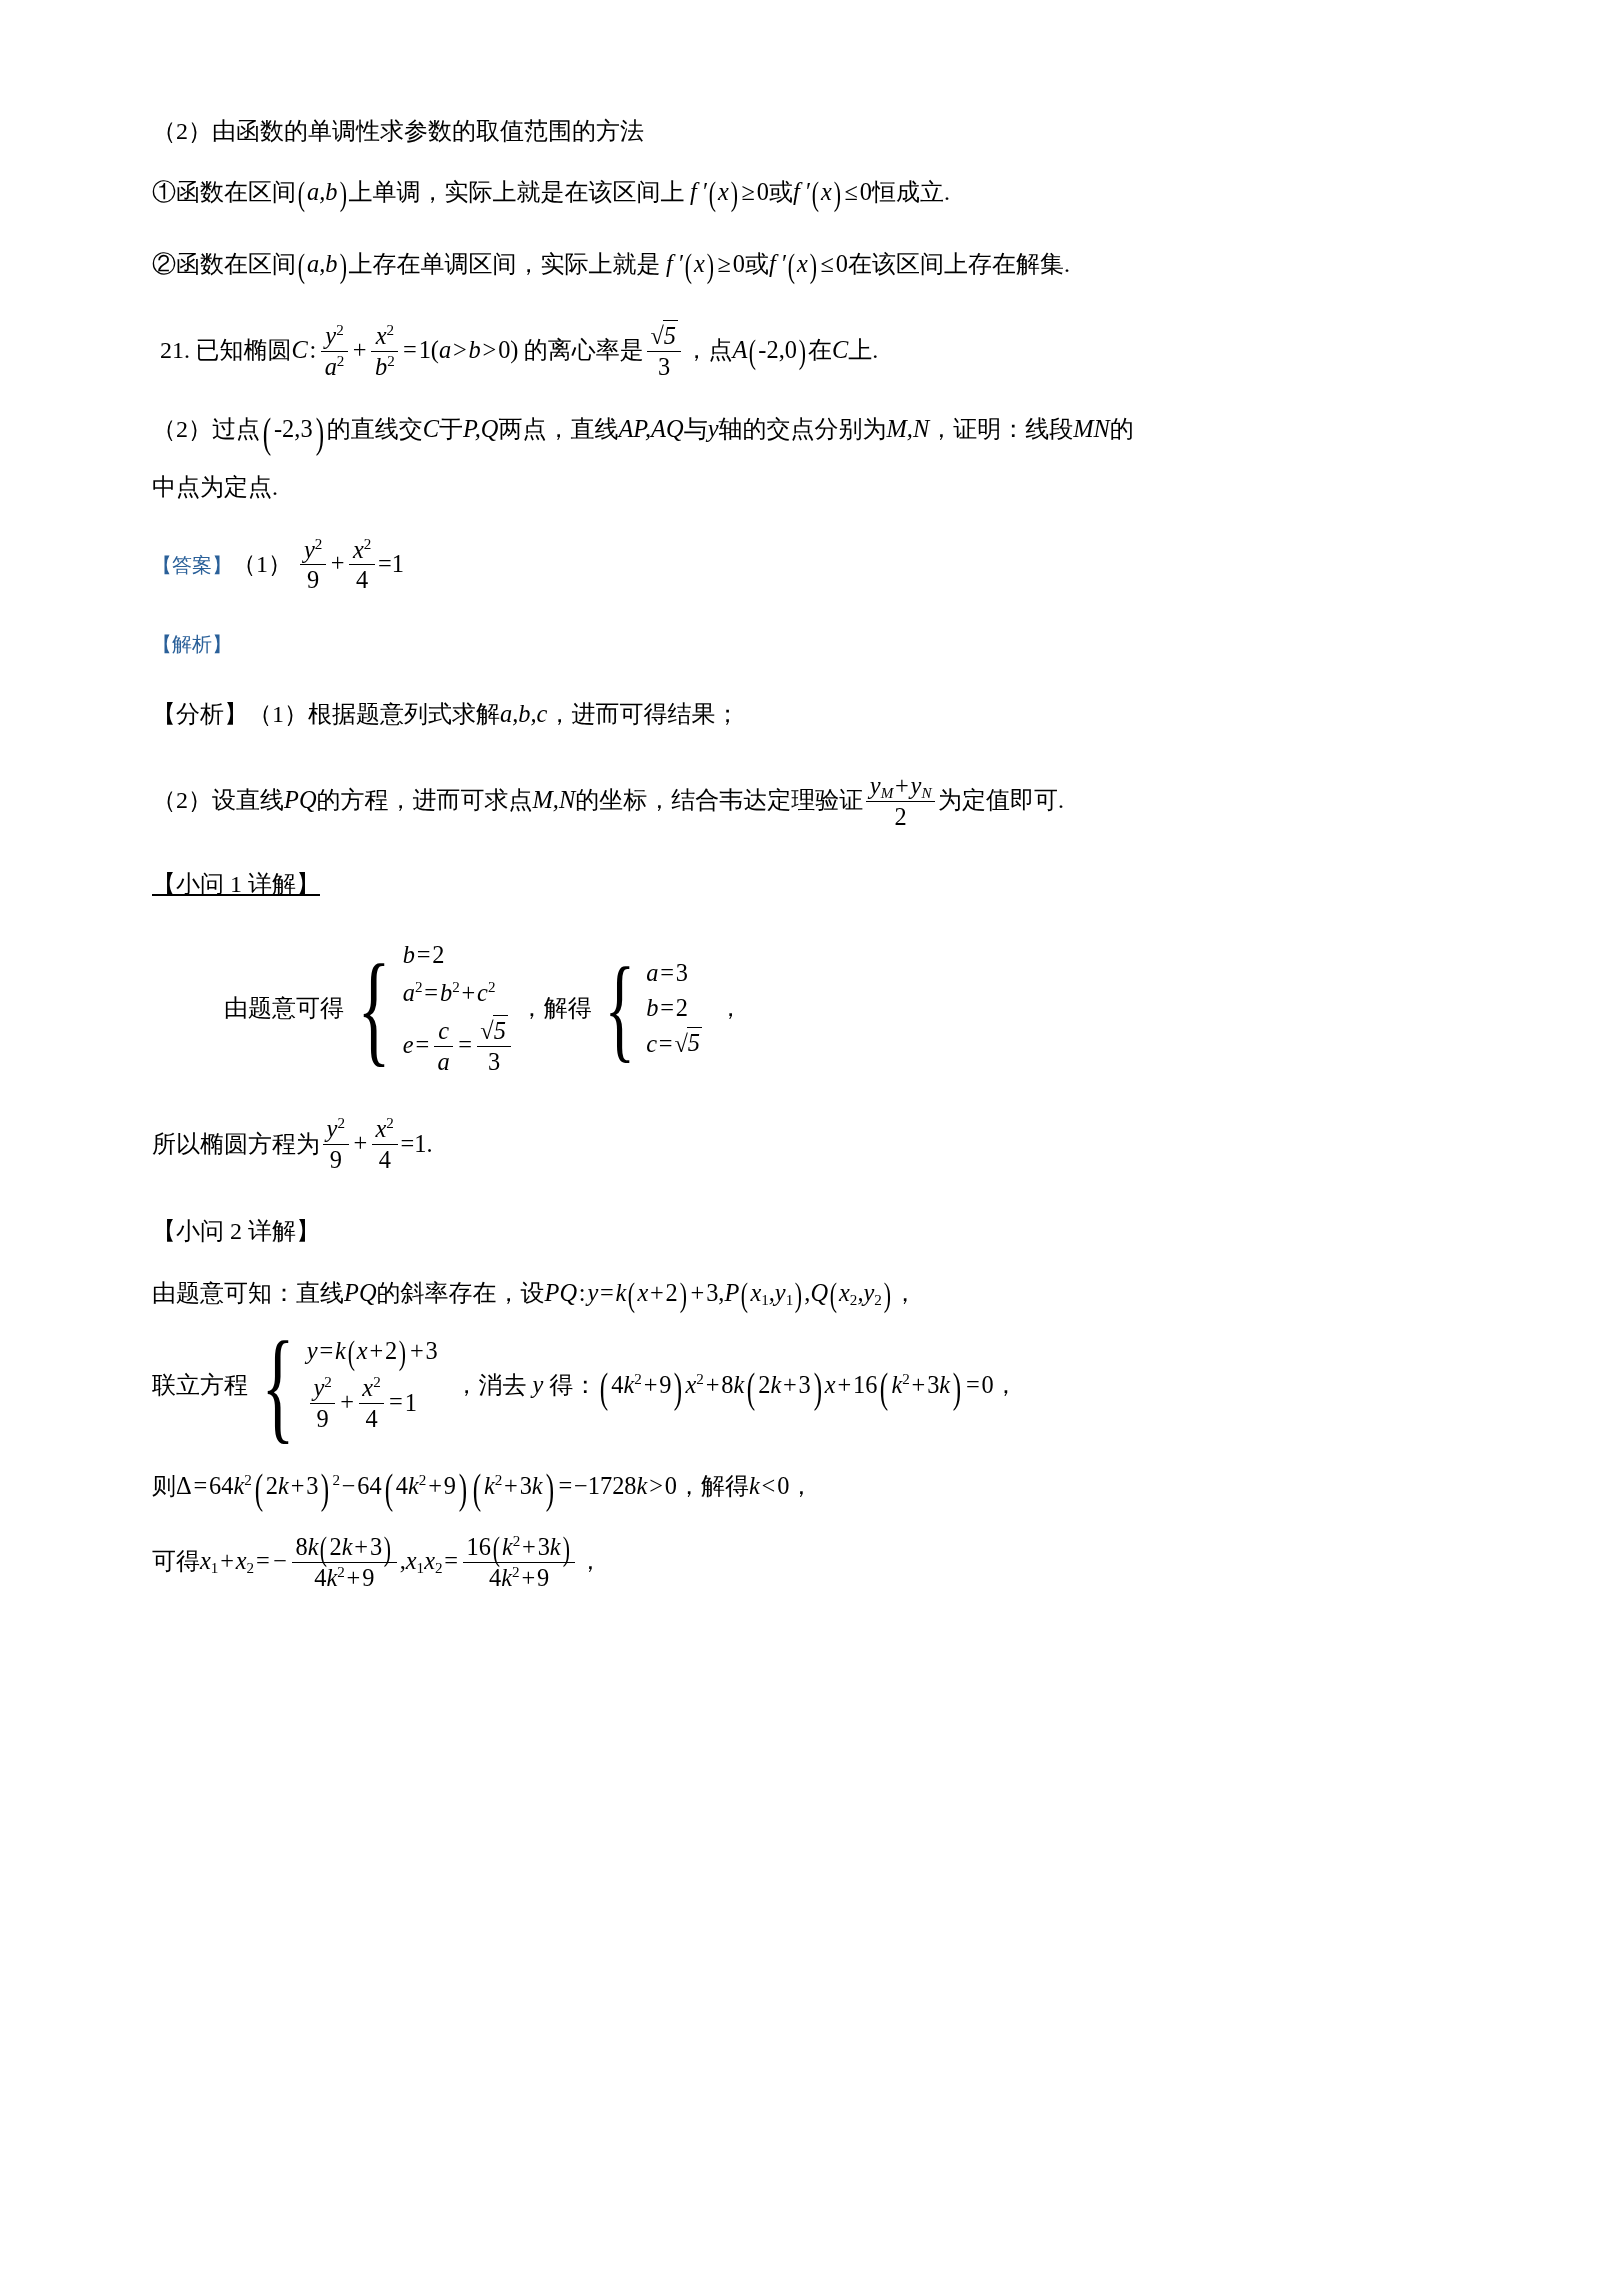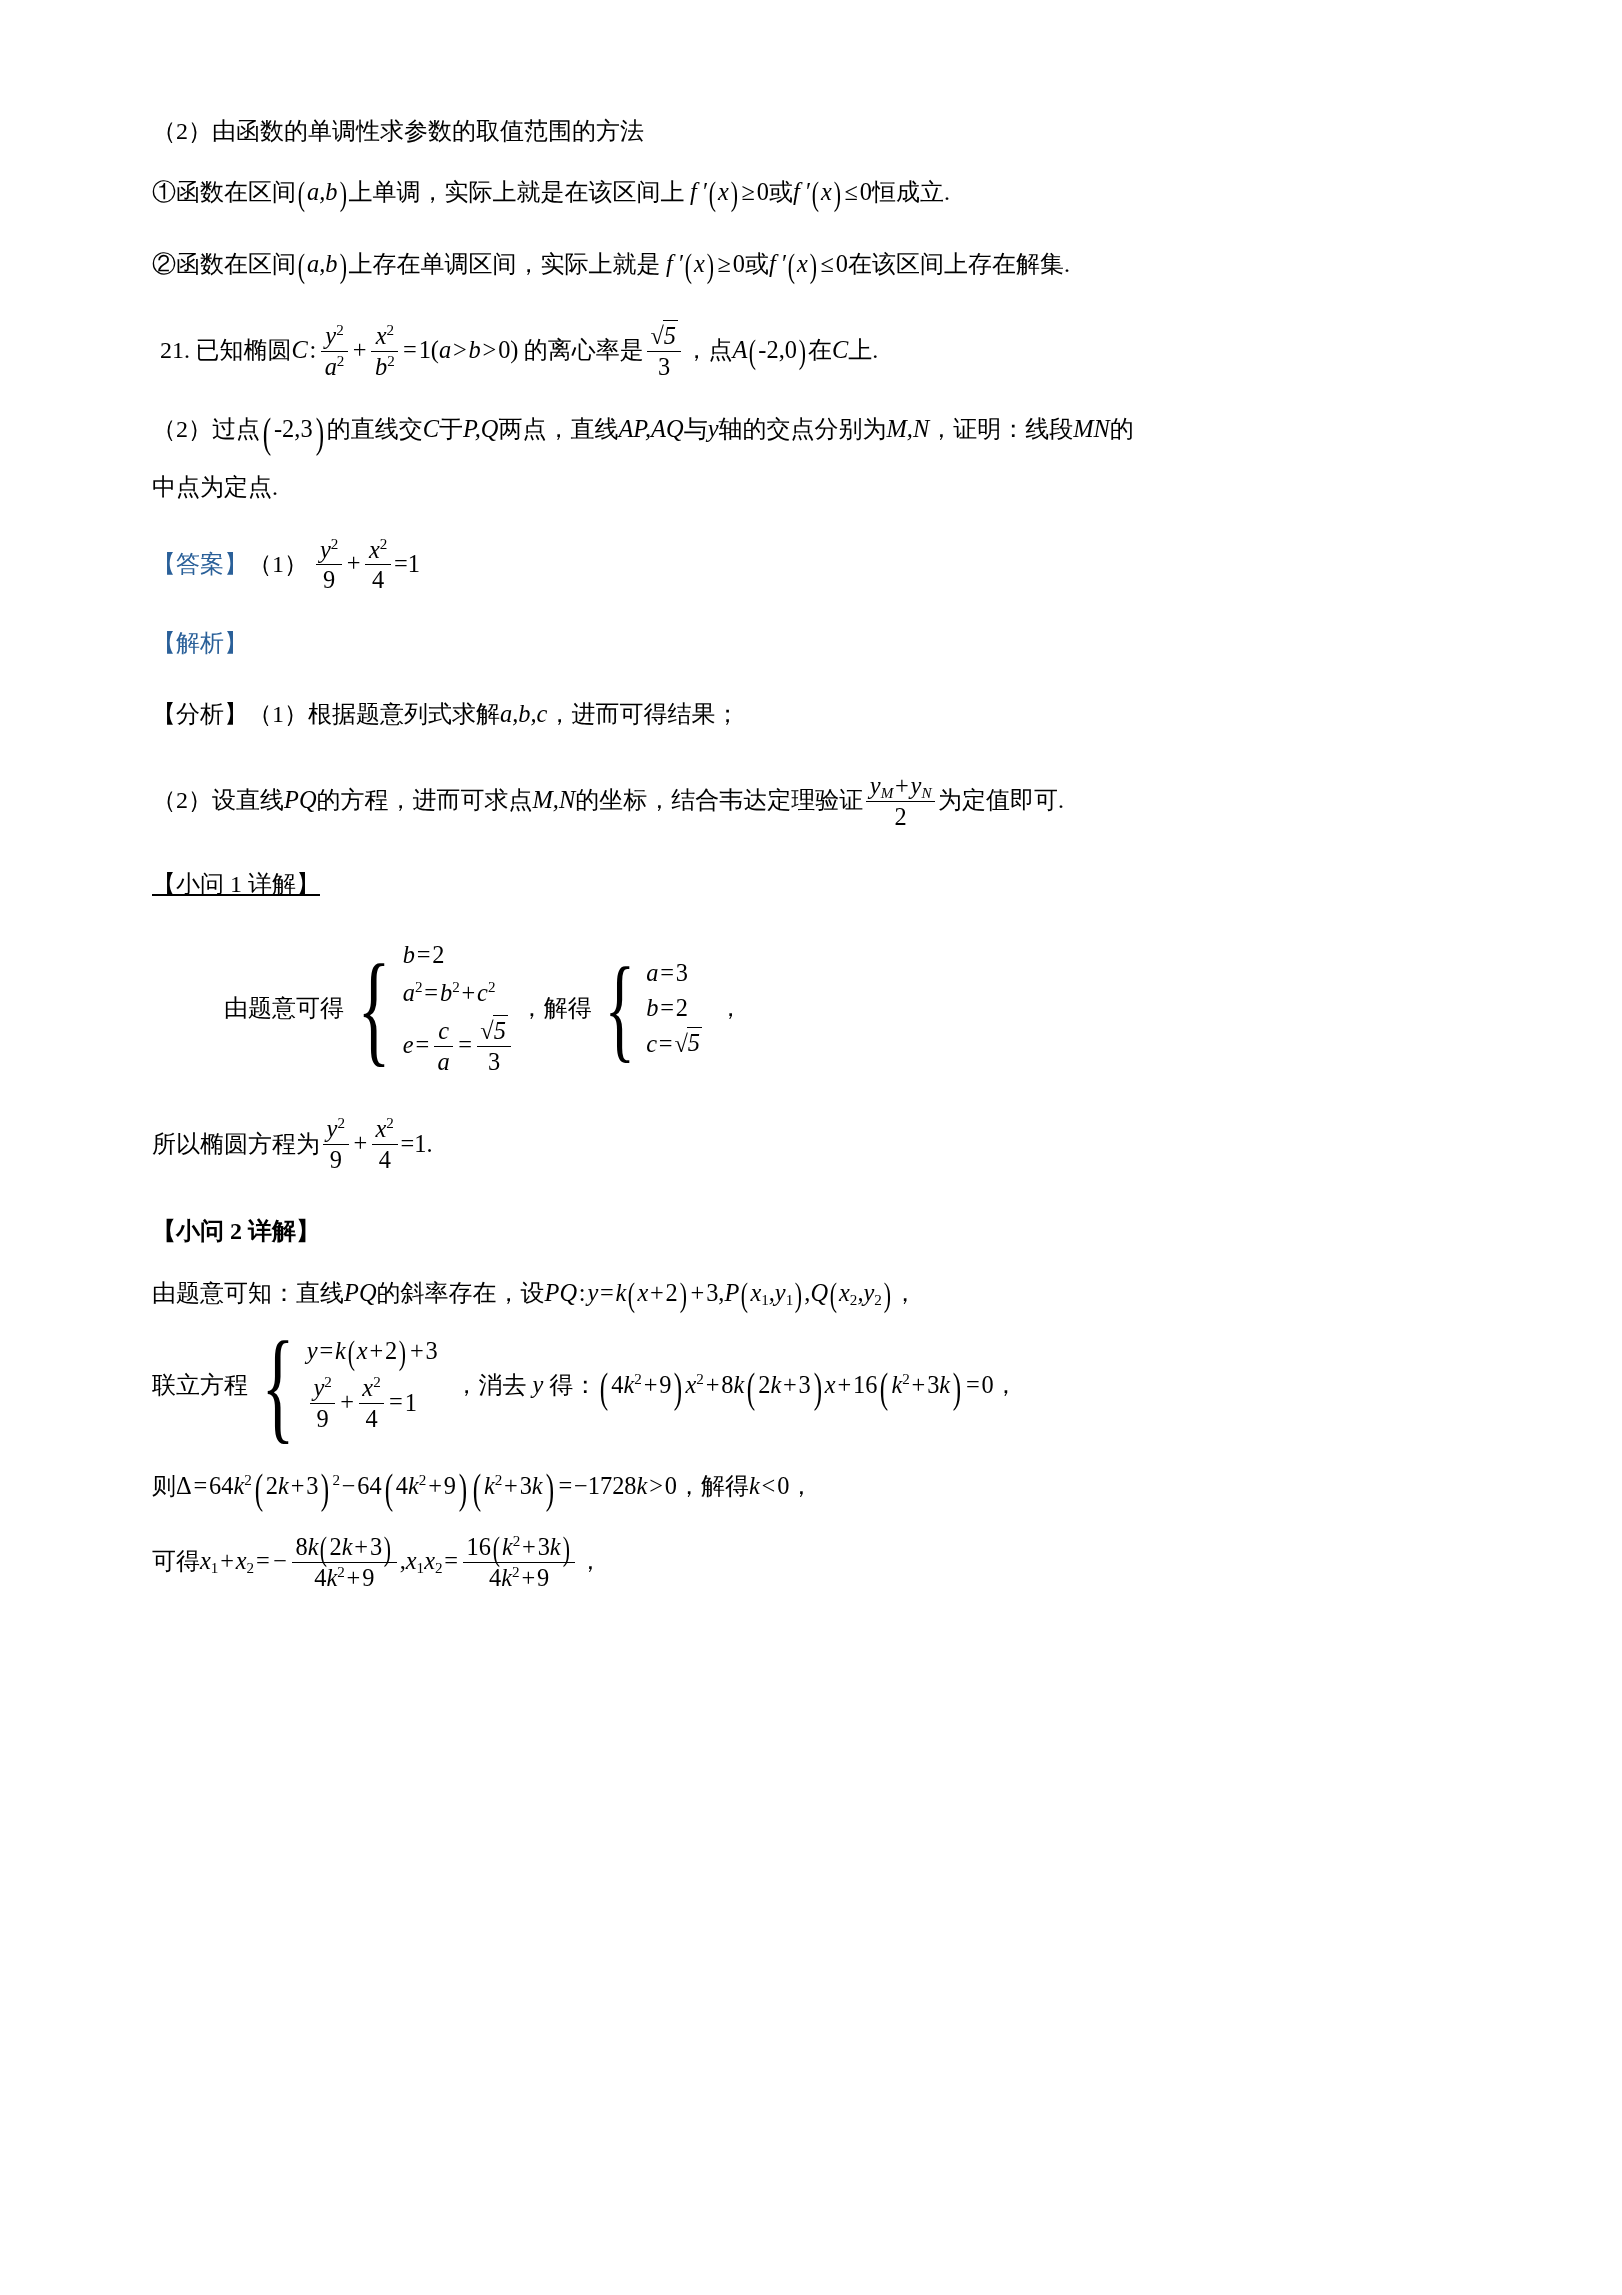--- a/index.html
+++ b/index.html
@@ -121,21 +121,21 @@
   .sqrt > .rnd {
     border-top: 1.4px solid #000;
     padding: 1.2px 1.8px 0 1.2px;
     margin-left: -1.2px;
     font-style: italic;
   }
 
   
   .tag-blue {
     color: #2a6099;
-    font-size: 24px;
+    font-size: 20px;
   }
 
   
   .sys {
     display: inline-flex;
     align-items: center;
     vertical-align: middle;
   }
   .brace {
     font-size: 89px;
@@ -260,21 +260,21 @@
   <div class="line" style="margin-bottom:44px;">
     <span>所以椭圆方程为</span><span class="frac">
         <span class="num mi"><span>y</span><sup class="p">2</sup></span>
         <span class="den mn">9</span>
       </span><span class="op">+</span><span class="frac">
         <span class="num mi"><span>x</span><sup class="p">2</sup></span>
         <span class="den mn">4</span>
       </span><span class="mn">=1.</span>
   </div>
 
-  <div class="line" style="margin-bottom:38px;font-weight:bold;">【小问 2 详解】</div>
+  <div class="line" style="margin-bottom:38px;">【小问 2 详解】</div>
 
   <div class="line" style="margin-bottom:26px;">
     <span>由题意可知：直线</span><span class="mi">PQ</span><span>的斜率存在，设</span><span class="mi">PQ</span><span class="op">:</span><span class="mi nowrap">y<span class="op">=</span>k<span class="pbig">(</span>x<span class="op">+</span><span class="mn">2</span><span class="pbig">)</span><span class="op">+</span><span class="mn">3,</span></span><span class="mi">P</span><span class="pbig">(</span><span class="mi">x<sub class="s" style="font-style:normal">1</sub>,y<sub class="s" style="font-style:normal">1</sub></span><span class="pbig">)</span><span class="mn">,</span><span class="mi">Q</span><span class="pbig">(</span><span class="mi">x<sub class="s" style="font-style:normal">2</sub>,y<sub class="s" style="font-style:normal">2</sub></span><span class="pbig">)</span><span>，</span>
   </div>
 
   <div class="eqline" style="margin-bottom:35px;">
     <span>联立方程</span>
     <span class="sys">
       <span class="brace tall">{</span>
       <span class="sys-rows">

